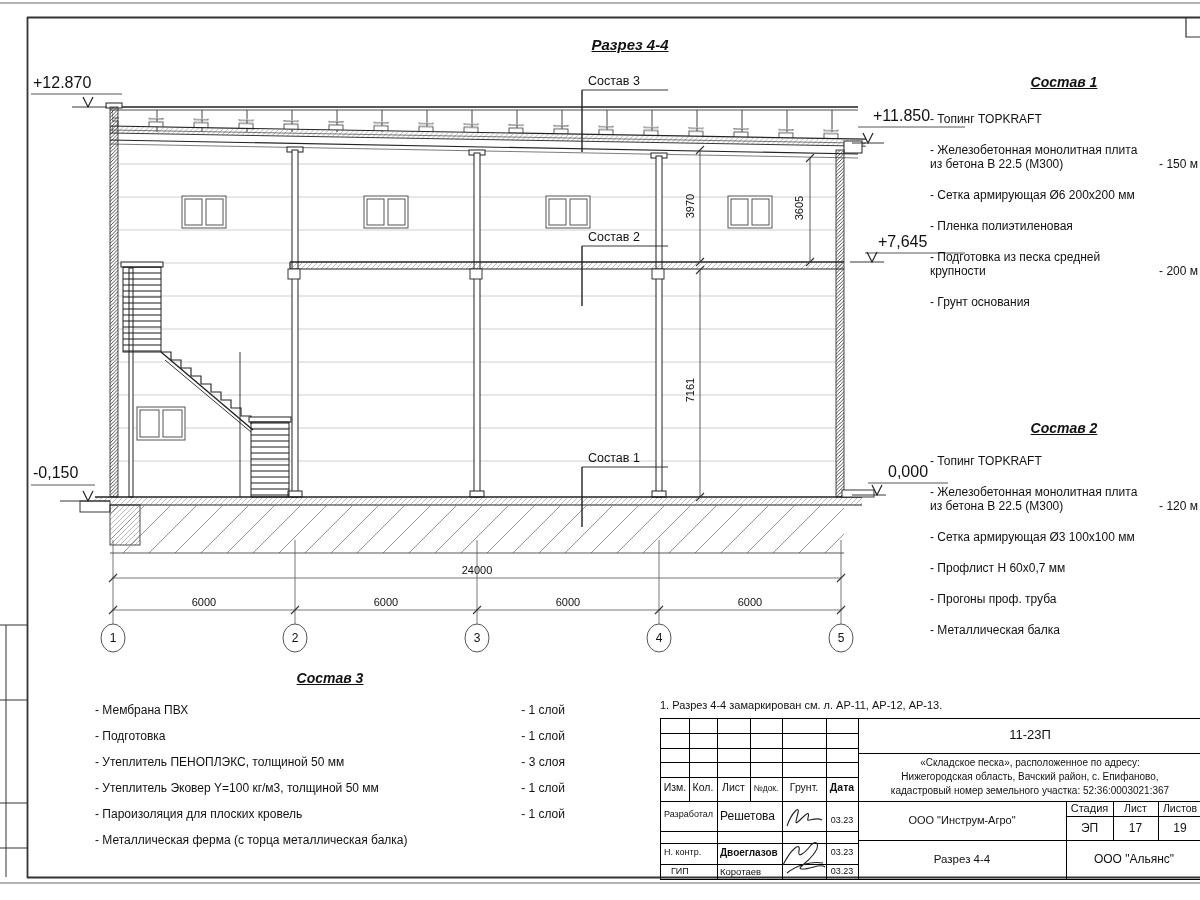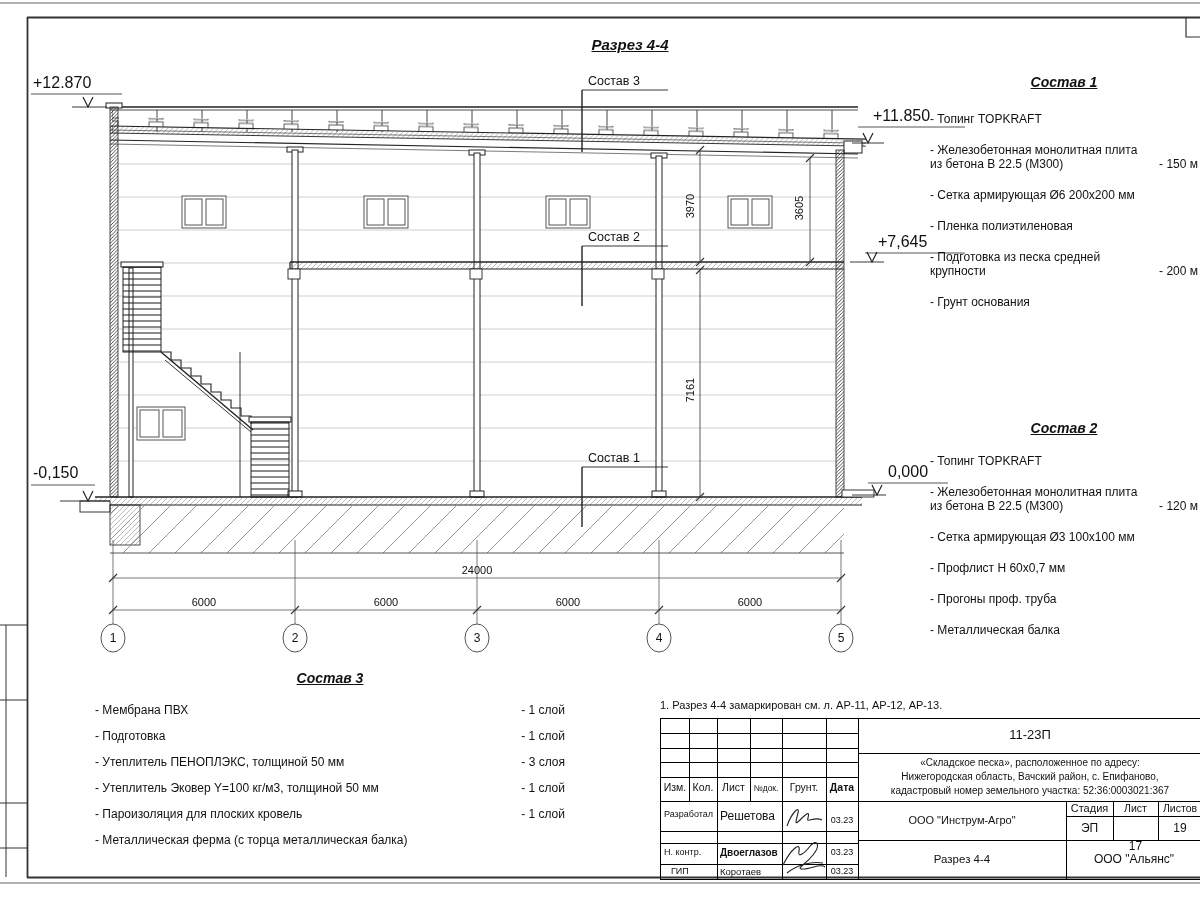--- a/index.html
+++ b/index.html
@@ -414,19 +414,19 @@
 
     <div class="cell c" style="left:197px;top:8px;width:344px;font-size:13px;">11-23П</div>
     <div class="cell c pre" style="left:200px;top:37px;width:338px;font-size:10px;line-height:14px;">«Складское песка», расположенное по адресу:
 Нижегородская область, Вачский район, с. Епифаново,
 кадастровый номер земельного участка: 52:36:0003021:367</div>
     <div class="cell c" style="left:197px;top:82px;width:208px;height:39px;line-height:39px;font-size:11px;">ООО "Инструм-Агро"</div>
     <div class="cell c" style="left:405px;top:83px;width:47px;font-size:11px;">Стадия</div>
     <div class="cell c" style="left:452px;top:83px;width:45px;font-size:10.5px;">Лист</div>
     <div class="cell c" style="left:497px;top:83px;width:44px;font-size:10.5px;">Листов</div>
     <div class="cell c" style="left:405px;top:97px;width:47px;height:24px;line-height:24px;font-size:12px;">ЭП</div>
-    <div class="cell c" style="left:452px;top:97px;width:45px;height:24px;line-height:24px;font-size:12px;margin-top:18px;">17</div>
+    <div class="cell c" style="left:452px;top:97px;width:45px;height:24px;line-height:24px;font-size:12px;">17</div>
     <div class="cell c" style="left:497px;top:97px;width:44px;height:24px;line-height:24px;font-size:12px;">19</div>
     <div class="cell c" style="left:197px;top:121px;width:208px;height:39px;line-height:39px;font-size:11.5px;">Разрез 4-4</div>
     <div class="cell c" style="left:405px;top:121px;width:136px;height:39px;line-height:39px;font-size:12px;">ООО "Альянс"</div>
   </div>
 
 </div>
 
 </body></html>

